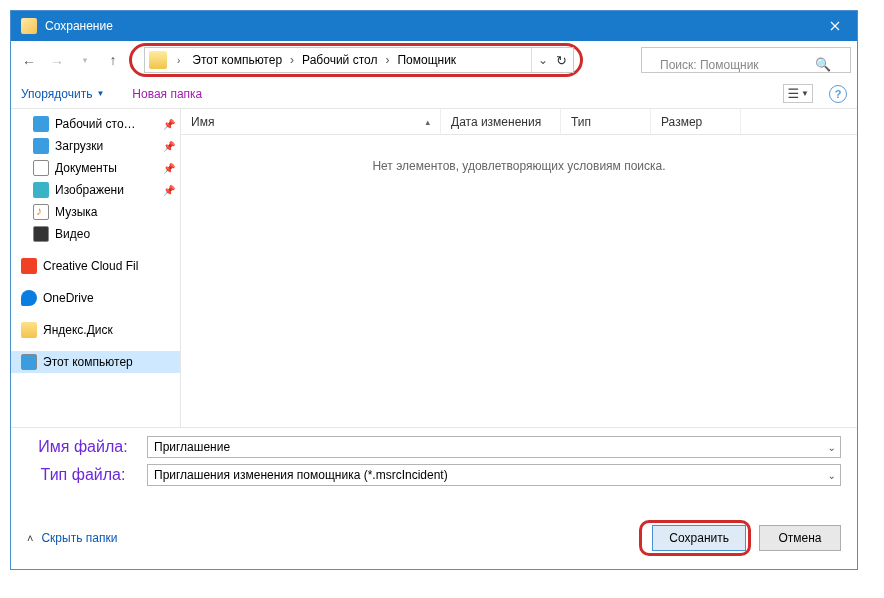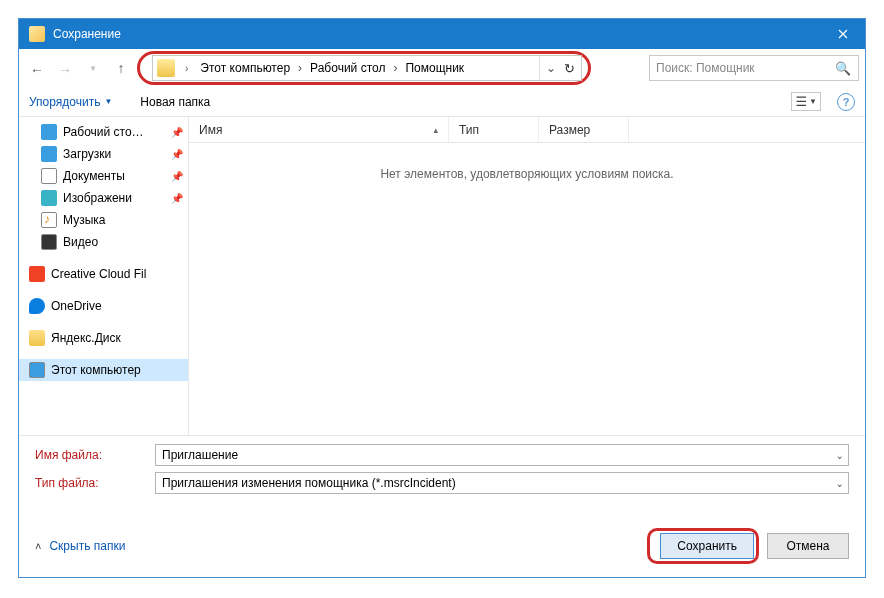--- a/index.html
+++ b/index.html
@@ -1,18 +1,18 @@
 <!DOCTYPE html>
 <html><head>
 <meta charset="utf-8">
 <style>
 * { box-sizing: border-box; margin: 0; padding: 0; font-family: "Segoe UI", Tahoma, sans-serif; }
 body { background: #fff; width: 884px; height: 598px; overflow: hidden; }
 
-.window { width: 848px; height: 560px; margin: 18px; border: 1px solid #4a8fd1; background: #fff; position: relative; }
+.window { width: 848px; height: 560px; margin: 10px; border: 1px solid #4a8fd1; background: #fff; position: relative; }
 
 
 .titlebar { height: 30px; background: #1979ca; display: flex; align-items: center; color: #fff; font-size: 12px; }
 .titlebar .ico { width: 16px; height: 16px; margin: 0 8px 0 10px; background: linear-gradient(135deg,#ffe9a8,#f5c451); border-radius: 2px; display:inline-block; }
 .titlebar .title { flex: 1; }
 .titlebar .close { width: 45px; height: 30px; display: flex; align-items: center; justify-content: center; }
 
 
 .navrow { height: 38px; display: flex; align-items: center; padding: 0 6px; gap: 4px; }
 .navbtn { width: 24px; height: 24px; display:flex; align-items:center; justify-content:center; color:#555; font-size:14px; }
@@ -20,28 +20,28 @@
 .breadcrumb { flex: 0 0 auto; height: 26px; border: 1px solid #c8c8c8; display: flex; align-items: center; margin-left: 6px; }
 .breadcrumb .fico { width:18px; height:18px; margin: 0 4px; background: linear-gradient(180deg,#ffec9e,#f0c44c); border-radius:2px; }
 .bc-seg { display:flex; align-items:center; height:100%; }
 .bc-seg span { font-size: 12px; padding: 0 2px 0 6px; }
 .bc-sep { padding: 0 6px; font-size: 10px; color:#555; }
 .bc-tail { display:flex; align-items:center; gap:8px; padding: 0 6px; border-left: 1px solid #ddd; height:100%; }
 .bc-tail .chev { font-size:12px; color:#555; }
 .bc-tail .ref { font-size:13px; color:#333; }
 .highlight-pill { border: 3px solid #d12a2a; border-radius: 18px; padding: 0 6px; display:flex; align-items:center; height:34px; }
 .spacer-nav { flex: 1; }
-.searchbox { width: 210px; height: 26px; border: 1px solid #c8c8c8; display:flex; align-items:center; padding: 0 6px; font-size:12px; color:#888; margin-left: 8px; }
+.searchbox { width: 210px; height: 26px; border: 1px solid #c8c8c8; display:flex; align-items:flex-end; padding: 0 18px; font-size:12px; color:#888; margin-left: 8px; }
 .searchbox .sico { margin-left:auto; color:#555; font-size:13px; }
 
 
 .toolbar { height: 30px; display:flex; align-items:center; border-bottom:1px solid #e6e6e6; padding: 0 10px; font-size:12px; gap: 28px; }
 .toolbar .org { color:#0a58b5; display:flex; align-items:center; gap:4px; }
 .toolbar .org .dd { font-size:8px; }
-.toolbar .newf { color:#000000; }
+.toolbar .newf { color:#a21caf; }
 .toolbar .right { margin-left:auto; display:flex; align-items:center; gap:16px; color:#444; }
 .toolbar .view { display:flex; align-items:center; gap:2px; font-size:13px; border:1px solid #c8c8c8; padding:1px 3px; }
 .toolbar .help { width:18px; height:18px; border:1px solid #5a9bd5; border-radius:50%; display:flex; align-items:center; justify-content:center; color:#5a9bd5; font-size:11px; font-weight:bold; }
 
 
 .mainarea { display:flex; height: 318px; }
 .tree { width: 170px; border-right: 1px solid #e6e6e6; overflow: hidden; padding: 4px 0; }
 .tree-item { display:flex; align-items:center; height:22px; font-size:12px; padding-left: 22px; gap:6px; white-space: nowrap; overflow:hidden; }
 .tree-item.sel { background:#cde8ff; }
 .tree-gap { height: 10px; }
@@ -67,21 +67,21 @@
 .c-name { width: 260px; display:flex; align-items:center; gap:6px; }
 .c-name .sort { font-size:9px; color:#666; margin-left:auto; margin-right:10px; }
 .c-date { width: 120px; }
 .c-type { width: 90px; }
 .c-size { width: 90px; }
 .emptymsg { text-align:center; font-size:12px; color:#666; margin-top:24px; }
 
 
 .bottomarea { border-top:1px solid #e6e6e6; padding: 8px 16px 12px 16px; }
 .fieldrow { display:flex; align-items:center; margin-bottom:6px; }
-.fieldrow label { width:120px; text-align:left; font-size:12px; color:#b91c1c; padding-right:8px; }
+.fieldrow label { width:120px; text-align:center; font-size:16px; color:#6d28d9; padding-right:8px; }
 .fieldrow .combo { flex:1; height:22px; border:1px solid #b5b5b5; background:#fff; font-size:12px; padding:0 6px; display:flex; align-items:center; position:relative; }
 .fieldrow .combo .dd { position:absolute; right:4px; font-size:10px; color:#555; }
 
 .actionrow { display:flex; align-items:center; padding: 16px 16px 8px 16px; }
 .hidefolders { display:flex; align-items:center; gap:8px; font-size:12px; color:#0a58b5; }
 .hidefolders .chev { font-size:11px; color:#333; }
 .actionrow .spacer { flex:1; }
 .btn { height:26px; min-width:82px; border:1px solid #adadad; background:#e8e8e8; font-size:12px; padding:0 16px; display:flex; align-items:center; justify-content:center; margin-left:8px; }
 .btn.primary { background:#deeaf6; border-color:#4a8fd1; }
 .btn-ring { border:3px solid #d12a2a; border-radius:10px; padding:2px; }
@@ -204,20 +204,21 @@
         </div>
       <div class="tree-gap"></div>
     </div>
 
     <div class="listpane">
       <div class="colheaders">
         <div class="col c-name">
             <span>Имя</span>
             <span class="sort">▴</span>
           </div>
+        <div class="col c-date">Дата изменения</div>
         <div class="col c-type">Тип</div>
         <div class="col c-size">Размер</div>
       </div>
       <div class="emptymsg">Нет элементов, удовлетворяющих условиям поиска.</div>
     </div>
   </div>
 
   <div class="bottomarea">
     <div class="fieldrow">
       <label>Имя файла:</label>

